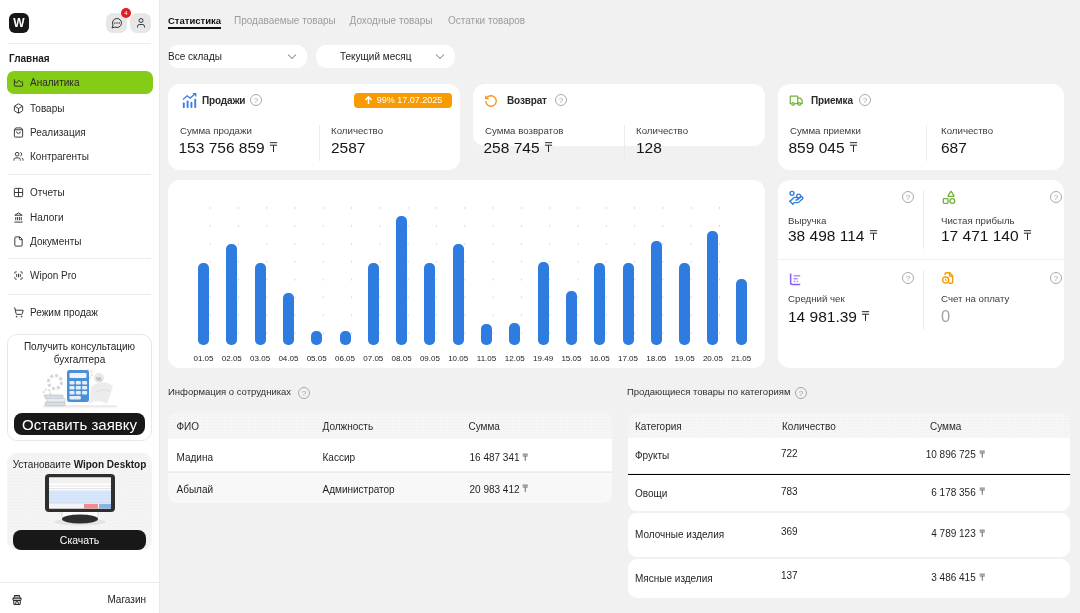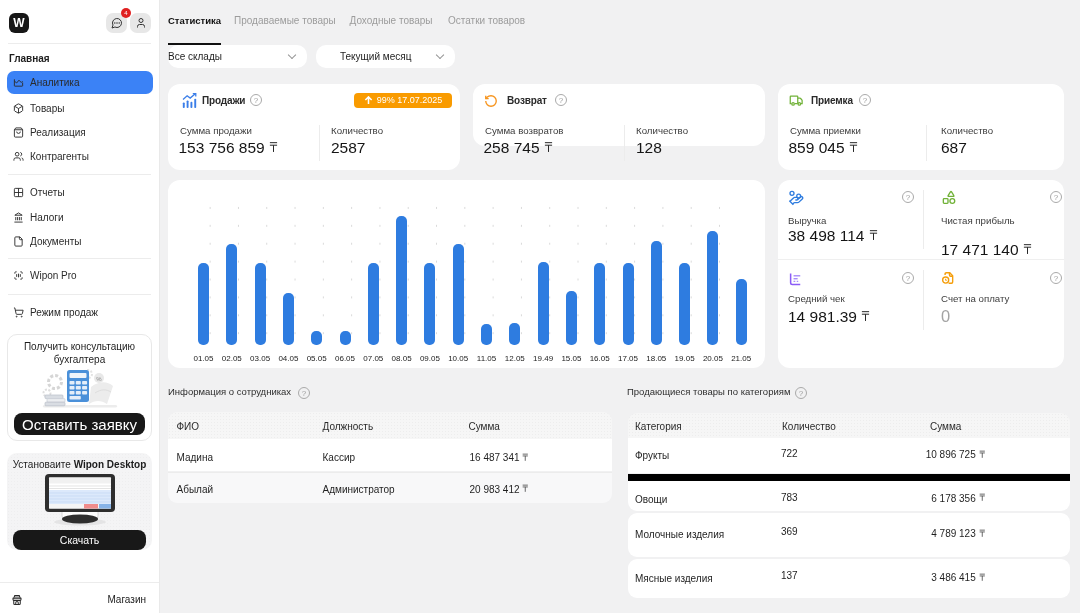--- a/index.html
+++ b/index.html
@@ -7,27 +7,27 @@
 svg{display:block}
 
 #side{position:absolute;left:0;top:0;width:160px;height:613px;background:#fff;border-right:1px solid #e9e9e9}
 .logo{position:absolute;left:9px;top:13px;width:20px;height:20px;background:#171717;border-radius:6px;color:#fff;font-weight:bold;font-size:12px;display:flex;align-items:center;justify-content:center}
 .hbtn{position:absolute;top:13px;width:21px;height:20px;background:#e7e7e7;border-radius:7px;display:flex;align-items:center;justify-content:center;color:#333}
 .badge{position:absolute;left:121px;top:8px;width:10px;height:10px;background:#e02020;border-radius:50%;color:#fff;font-size:6px;display:flex;align-items:center;justify-content:center;z-index:3}
 .sdiv{position:absolute;left:8px;right:8px;height:1px;background:#ececec}
 .shead{position:absolute;left:9px;font-size:10px;font-weight:bold;color:#1d1d1d}
 .nav{position:absolute;left:7px;width:146px;height:23px;border-radius:7px;display:flex;align-items:center;font-size:10px;color:#2b2b2b}
 .nav svg{margin-left:6px;margin-right:6px}
-.nav.act{background:#3b82f6}
+.nav.act{background:#84cc16}
 .scard{position:absolute;left:7px;width:145px;border-radius:10px}
 .sbtn{position:absolute;left:6px;right:6px;height:16px;background:#181818;border-radius:8px;color:#fff;font-size:9.5px;display:flex;align-items:center;justify-content:center}
 
 #main{position:absolute;left:160px;top:0;width:920px;height:613px}
 .tab{position:absolute;top:14.5px;font-size:10px;color:#9c9c9c}
-.tab.act{color:#111;font-weight:bold;font-size:9.5px;border-bottom:2px solid #111;padding-bottom:17px}
+.tab.act{color:#111;font-weight:bold;font-size:9.5px;border-bottom:2px solid #111;padding-bottom:1px}
 .pill{position:absolute;top:45px;height:23px;background:#fff;border-radius:10px;font-size:10px;color:#1e1e1e;display:flex;align-items:center}
 .chev{width:6px;height:6px;border-right:1.1px solid #8f8f8f;border-bottom:1.1px solid #8f8f8f;transform:rotate(45deg) translate(-1.5px,-1.5px)}
 .card{position:absolute;background:#fff;border-radius:12px}
 .ctitle{font-size:10px;font-weight:bold;color:#2a2a2a;letter-spacing:-0.15px}
 .qm{border-radius:50%;border:1px solid #aaaaaa;color:#9e9e9e;font-size:8px;display:flex;align-items:center;justify-content:center;width:12px;height:12px}
 .lbl{font-size:9.7px;color:#3c3c3c}
 .num{font-size:15.5px;color:#151515}
 .vdiv{position:absolute;width:1px;background:#ececec}
 .hdivc{position:absolute;height:1px;background:#efefef}
 .bar{position:absolute;background:#2e7ce0;border-radius:5px;width:11px}
@@ -295,21 +295,21 @@
     <div class="num" style="position:absolute;left:10px;top:47px">38 498 114 <svg class="tg" width="9" height="12" viewBox="0 0 10 12" stroke="#242424" stroke-width="1.1" style="display:inline-block">
           <use href="#tenge"></use>
         </svg></div>
     <svg width="16" height="16" viewBox="0 0 24 24" fill="none" stroke="#71b238" stroke-width="2" style="position:absolute;left:163px;top:10px">
         <path d="M11.3 9.5a.7.7 0 0 1-.626-1.079L14.4 2.5a.7.7 0 0 1 1.198-.043L19.3 8.4a.7.7 0 0 1-.572 1.1Z"></path>
         <rect x="3.5" y="13" width="7" height="7" rx="1.2"></rect>
         <circle cx="17" cy="16.5" r="3.6"></circle>
       </svg>
     <div class="qm" style="position:absolute;left:272px;top:11px">?</div>
     <div class="lbl" style="position:absolute;left:163px;top:35px">Чистая прибыль</div>
-    <div class="num" style="position:absolute;left:163px;top:61px">17 471 140 <svg class="tg" width="9" height="12" viewBox="0 0 10 12" stroke="#242424" stroke-width="1.1" style="display:inline-block">
+    <div class="num" style="position:absolute;left:163px;top:47px">17 471 140 <svg class="tg" width="9" height="12" viewBox="0 0 10 12" stroke="#242424" stroke-width="1.1" style="display:inline-block">
           <use href="#tenge"></use>
         </svg></div>
     <div class="vdiv" style="left:145px;top:10px;height:59px"></div>
     <div class="hdivc" style="left:0;top:79px;width:286px"></div>
     <svg width="14" height="14" viewBox="0 0 24 24" fill="none" stroke="#8b5cf6" stroke-width="2.6" style="position:absolute;left:10px;top:92px">
         <path d="M4.5 2.5v16a3 3 0 0 0 3 3H21"></path>
         <g stroke="#a78bfa" stroke-width="2.4">
           <path d="M9.5 6.5H21"></path>
           <path d="M9.5 11.5h7"></path>
           <path d="M9.5 16h3M15 16h2.5"></path>
@@ -365,21 +365,21 @@
         <span class="tcell" style="left:154px;top:8px">Количество</span>
         <span class="tcell" style="left:302px;top:8px">Сумма</span>
       </div>
     <div class="trow" style="top:25px;height:35px;border-radius:0">
         <span class="tcell" style="left:7px;top:12px">Фрукты</span>
         <span class="tcell" style="left:153px;top:10px">722</span>
         <span class="tcell" style="right:85px;top:11px">10 896 725 <svg width="6.5" height="8.5" viewBox="0 0 10 12" stroke="#484848" stroke-width="1.25" style="display:inline-block">
             <use href="#tenge"></use>
           </svg></span>
       </div>
-    <div class="trow" style="top:60.5px;height:37px;border-top:7px solid #000000;border-radius:0 0 9px 9px">
+    <div class="trow" style="top:60.5px;height:37px;border-top:1px solid #000000;border-radius:0 0 9px 9px">
         <span class="tcell" style="left:7px;top:13px">Овощи</span>
         <span class="tcell" style="left:153px;top:11px">783</span>
         <span class="tcell" style="right:85px;top:12px">6 178 356 <svg width="6.5" height="8.5" viewBox="0 0 10 12" stroke="#484848" stroke-width="1.25" style="display:inline-block">
             <use href="#tenge"></use>
           </svg></span>
       </div>
     <div class="trow" style="top:100px;height:44px;border-radius:9px">
         <span class="tcell" style="left:7px;top:16px">Молочные изделия</span>
         <span class="tcell" style="left:153px;top:13px">369</span>
         <span class="tcell" style="right:85px;top:15px">4 789 123 <svg width="6.5" height="8.5" viewBox="0 0 10 12" stroke="#484848" stroke-width="1.25" style="display:inline-block">

